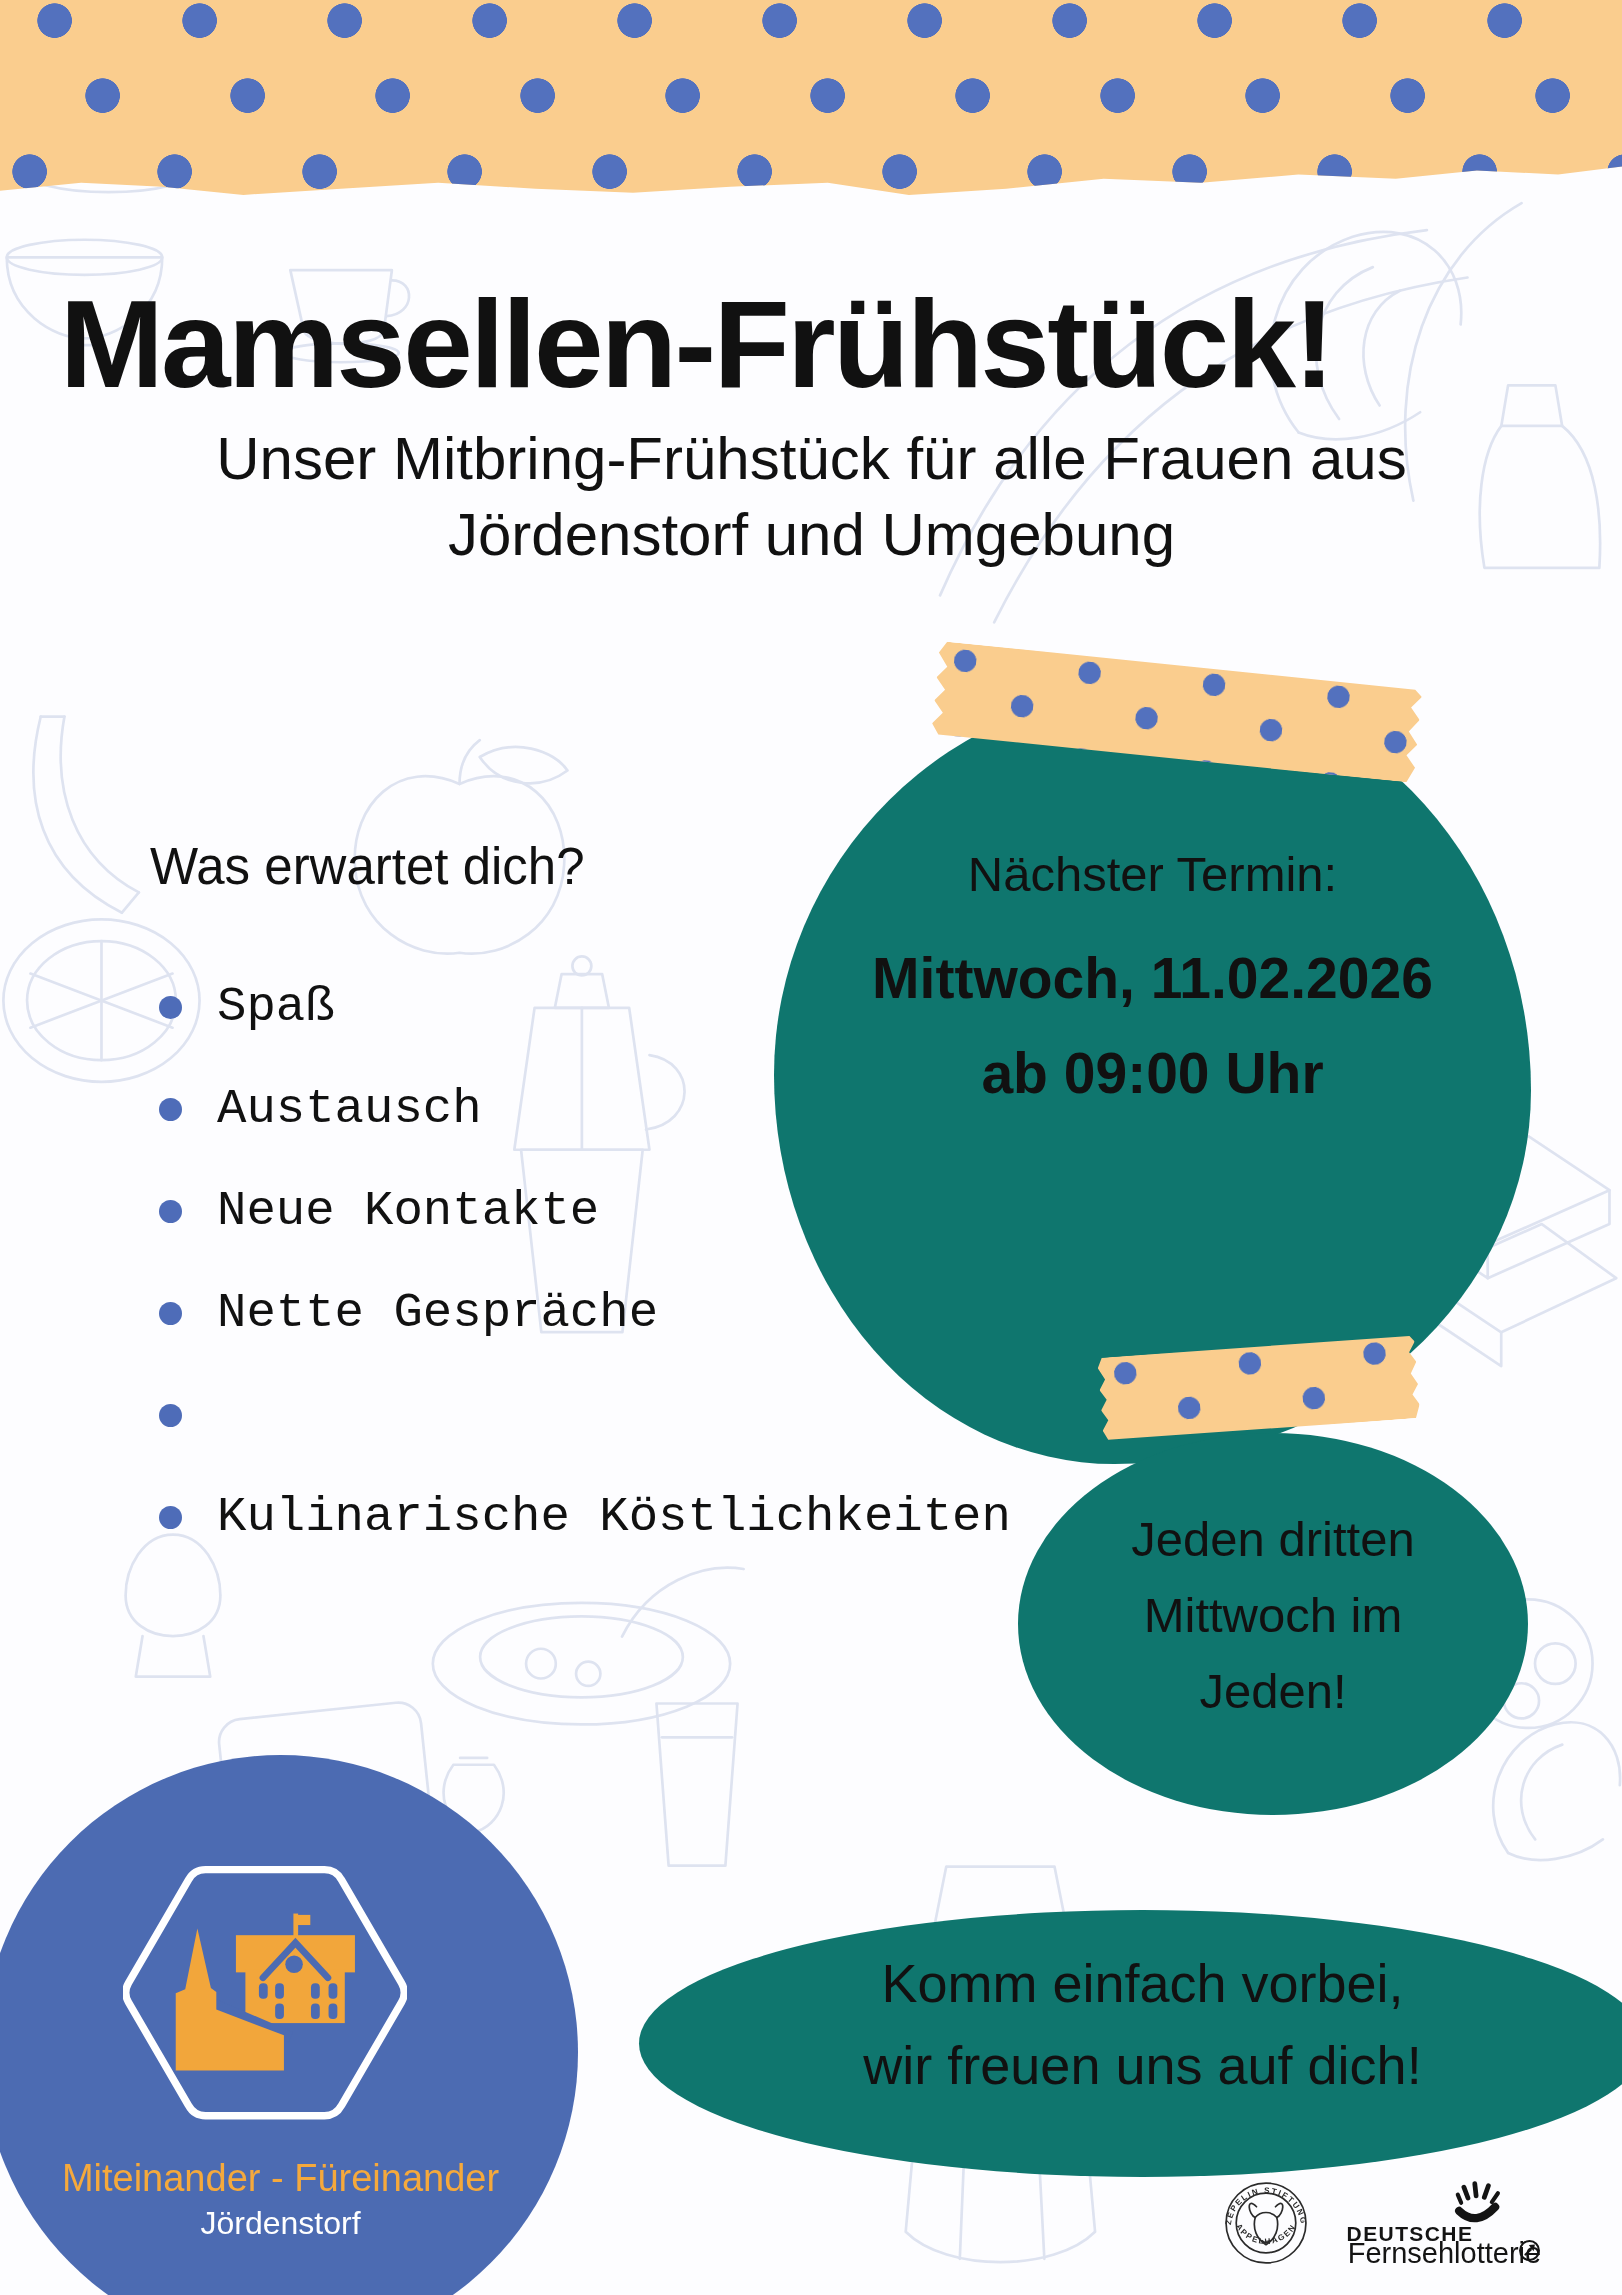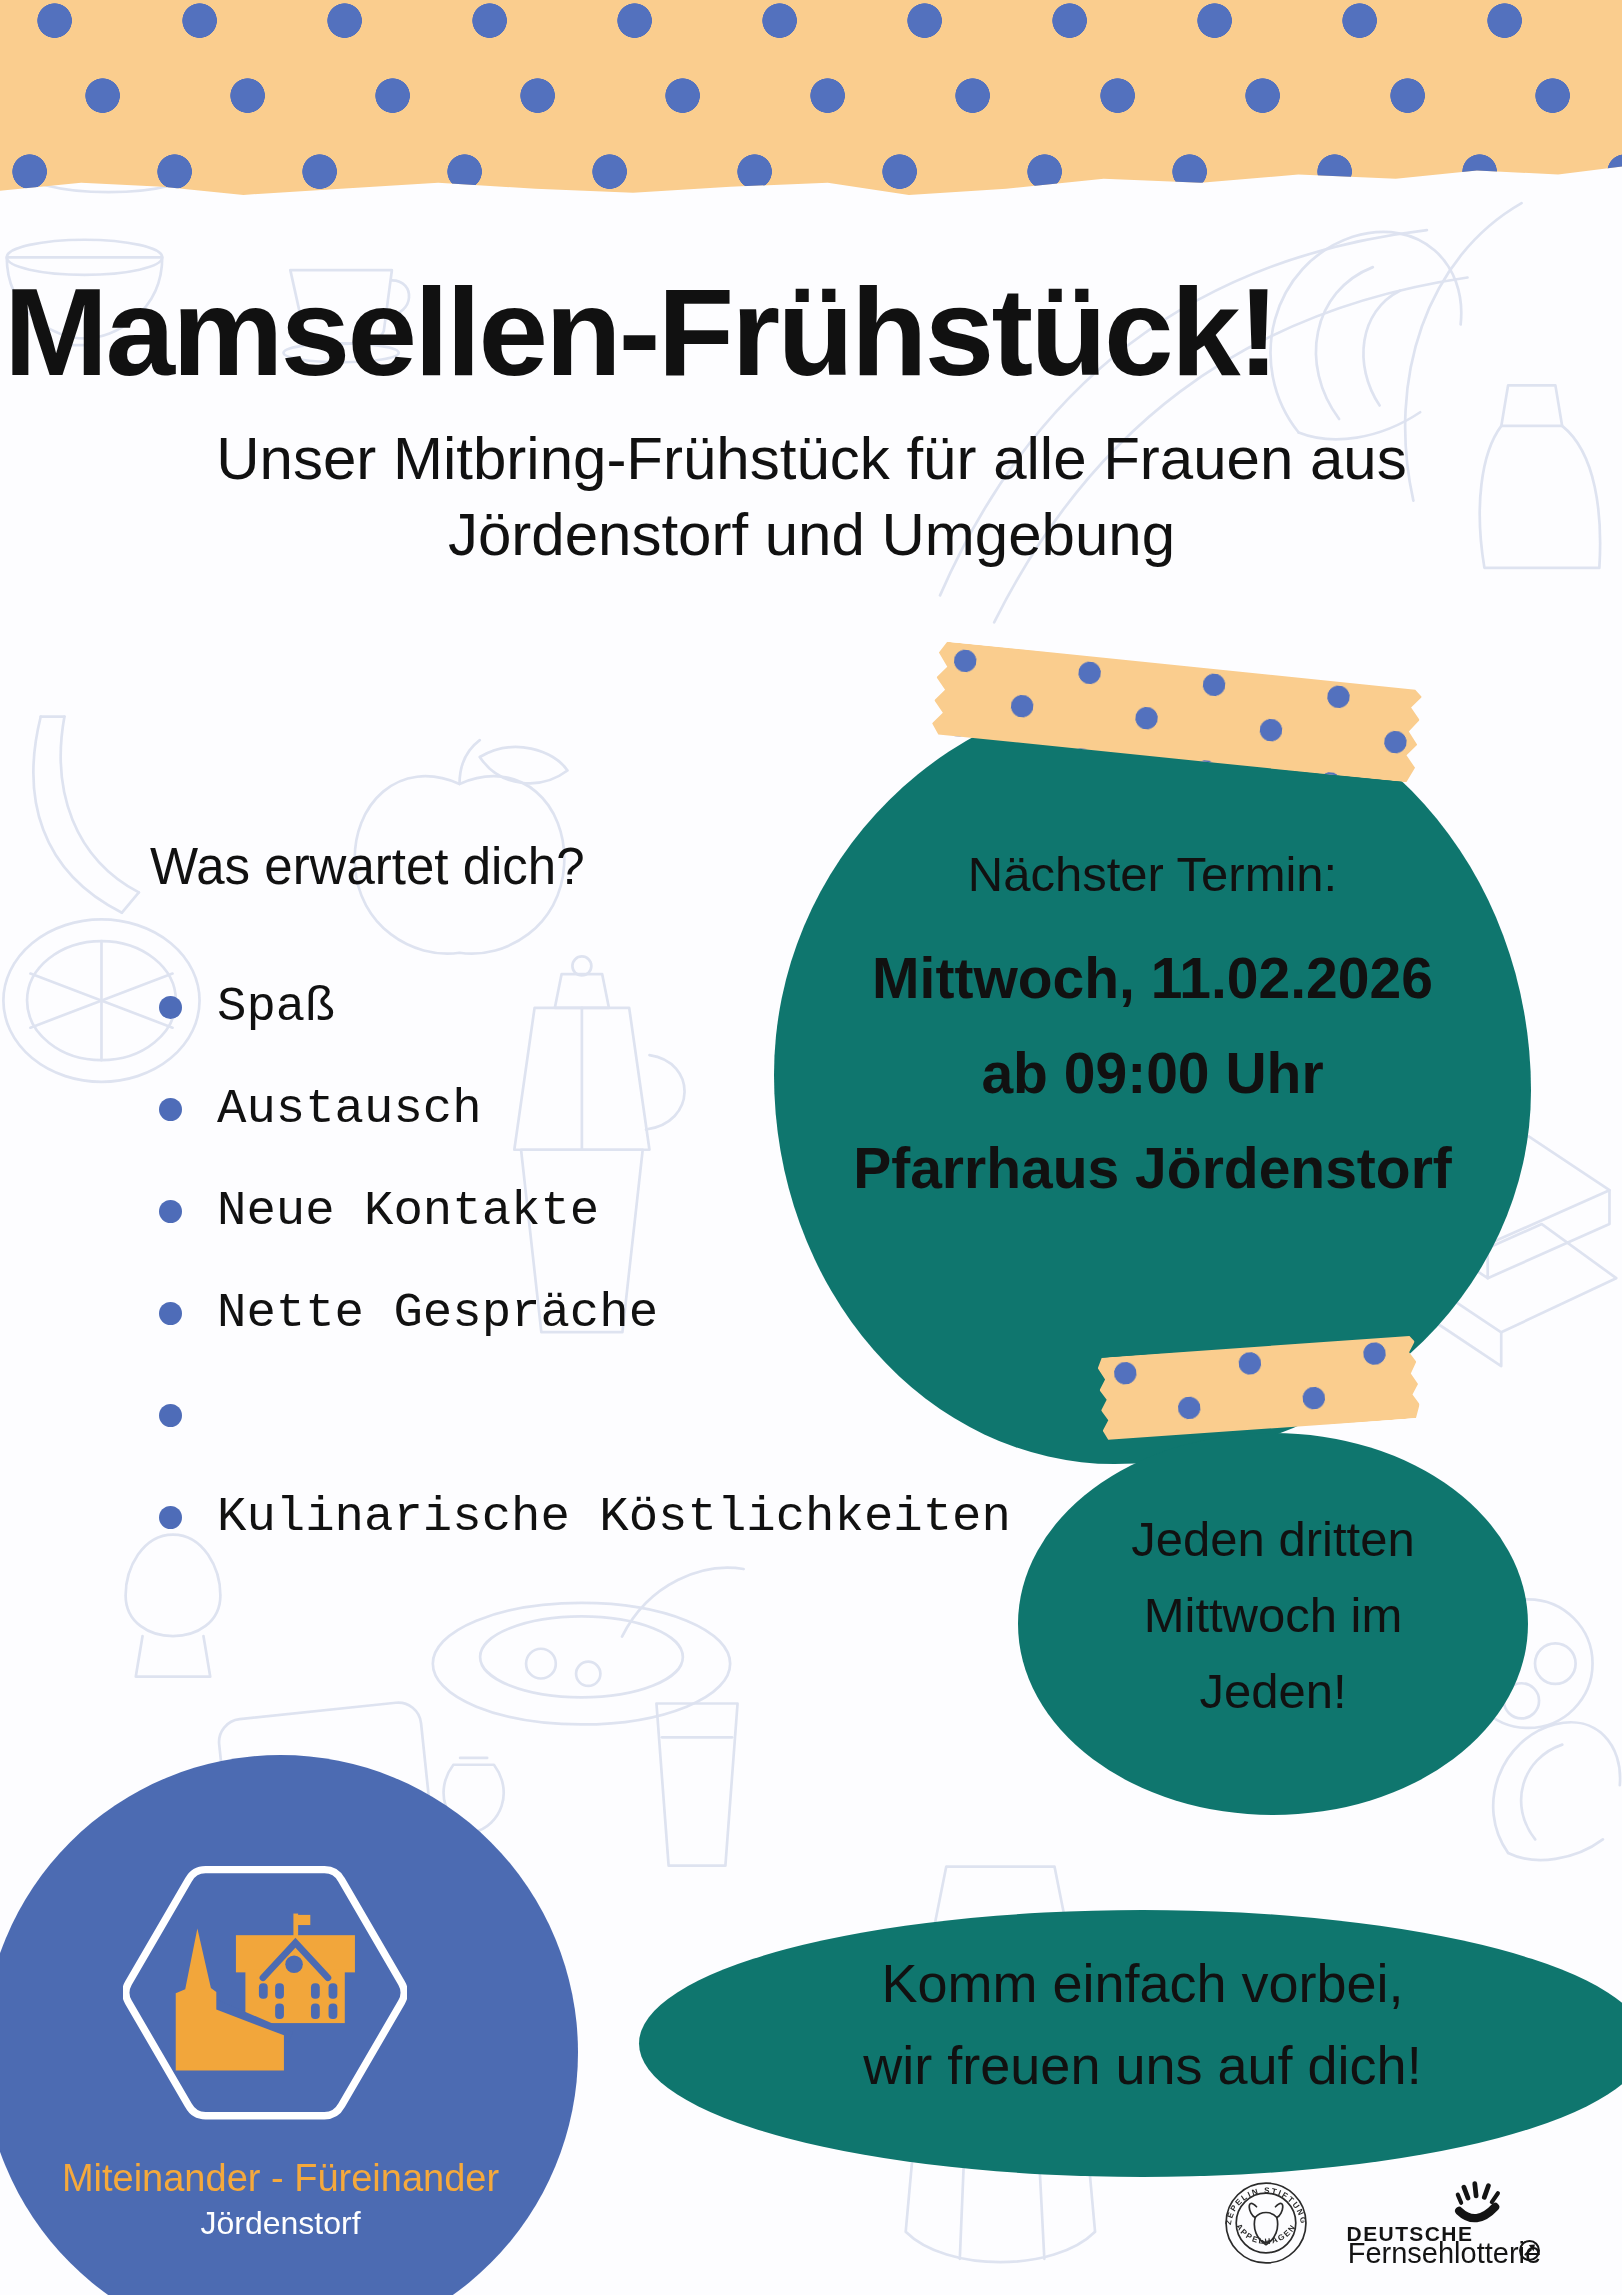--- a/index.html
+++ b/index.html
@@ -16,21 +16,21 @@
     background-image:
       radial-gradient(circle at 17.6px 17.6px,#5371BE 17px,rgba(0,0,0,0) 17.6px),
       radial-gradient(circle at 17.6px 17.6px,#5371BE 17px,rgba(0,0,0,0) 17.6px),
       radial-gradient(circle at 17.6px 17.6px,#5371BE 17px,rgba(0,0,0,0) 17.6px);
     background-size:145px 35px,145px 35px,145px 35px;
     background-repeat:repeat-x,repeat-x,repeat-x;
     background-position:37px 2.7px,85px 78px,12px 154px;
     clip-path:polygon(0 0,100% 0,100% 82%,96% 86%,91% 84%,86% 88%,80% 86%,74% 90%,68% 88%,62% 93%,56% 96%,51% 90%,45% 92%,39% 95%,33% 93%,27% 90%,21% 93%,15% 96%,10% 92%,5% 90%,0 94%);}
 
   
-  .title{position:absolute;left:0;top:256px;width:1360px;margin:4px;text-align:left;z-index:3;
+  .title{position:absolute;left:0;top:256px;width:1360px;margin:16px;text-align:center;z-index:3;
          font-size:125px;font-weight:700;letter-spacing:-2.7px;}
   .subtitle{position:absolute;left:0;top:421px;width:1623px;text-align:center;z-index:3;
             font-size:60px;line-height:76px;font-weight:400;}
 
   
   .expect-h{position:absolute;left:150px;top:837px;margin:0;font-size:51px;font-weight:400;z-index:3;}
   .expect-list{position:absolute;left:159px;top:956px;margin:0;padding:0;list-style:none;z-index:3;font-family:Liberation Mono, monospace;}
   .expect-list li{position:relative;height:102px;display:flex;align-items:center;padding-left:58px;
                   font-size:49px;white-space:nowrap;}
   .bullet{position:absolute;left:0;top:50%;margin-top:-11.5px;width:23px;height:23px;border-radius:50%;
@@ -266,21 +266,20 @@
         <span class="bullet"></span>
         <span>Kulinarische Köstlichkeiten</span>
       </li>
   </ul>
 
   <div class="peach circle1">
     <div class="c1-label">Nächster Termin:</div>
     <div class="c1-lines">
       <div>Mittwoch, 11.02.2026</div>
       <div>ab 09:00 Uhr</div>
-      <div>Pfarrhaus Jördenstorf</div>
     </div>
   </div>
 
   <div class="peach circle2">
     <div class="c2-lines">
       <div>Jeden dritten</div>
       <div>Mittwoch im</div>
       <div>Jeden!</div>
     </div>
   </div>

